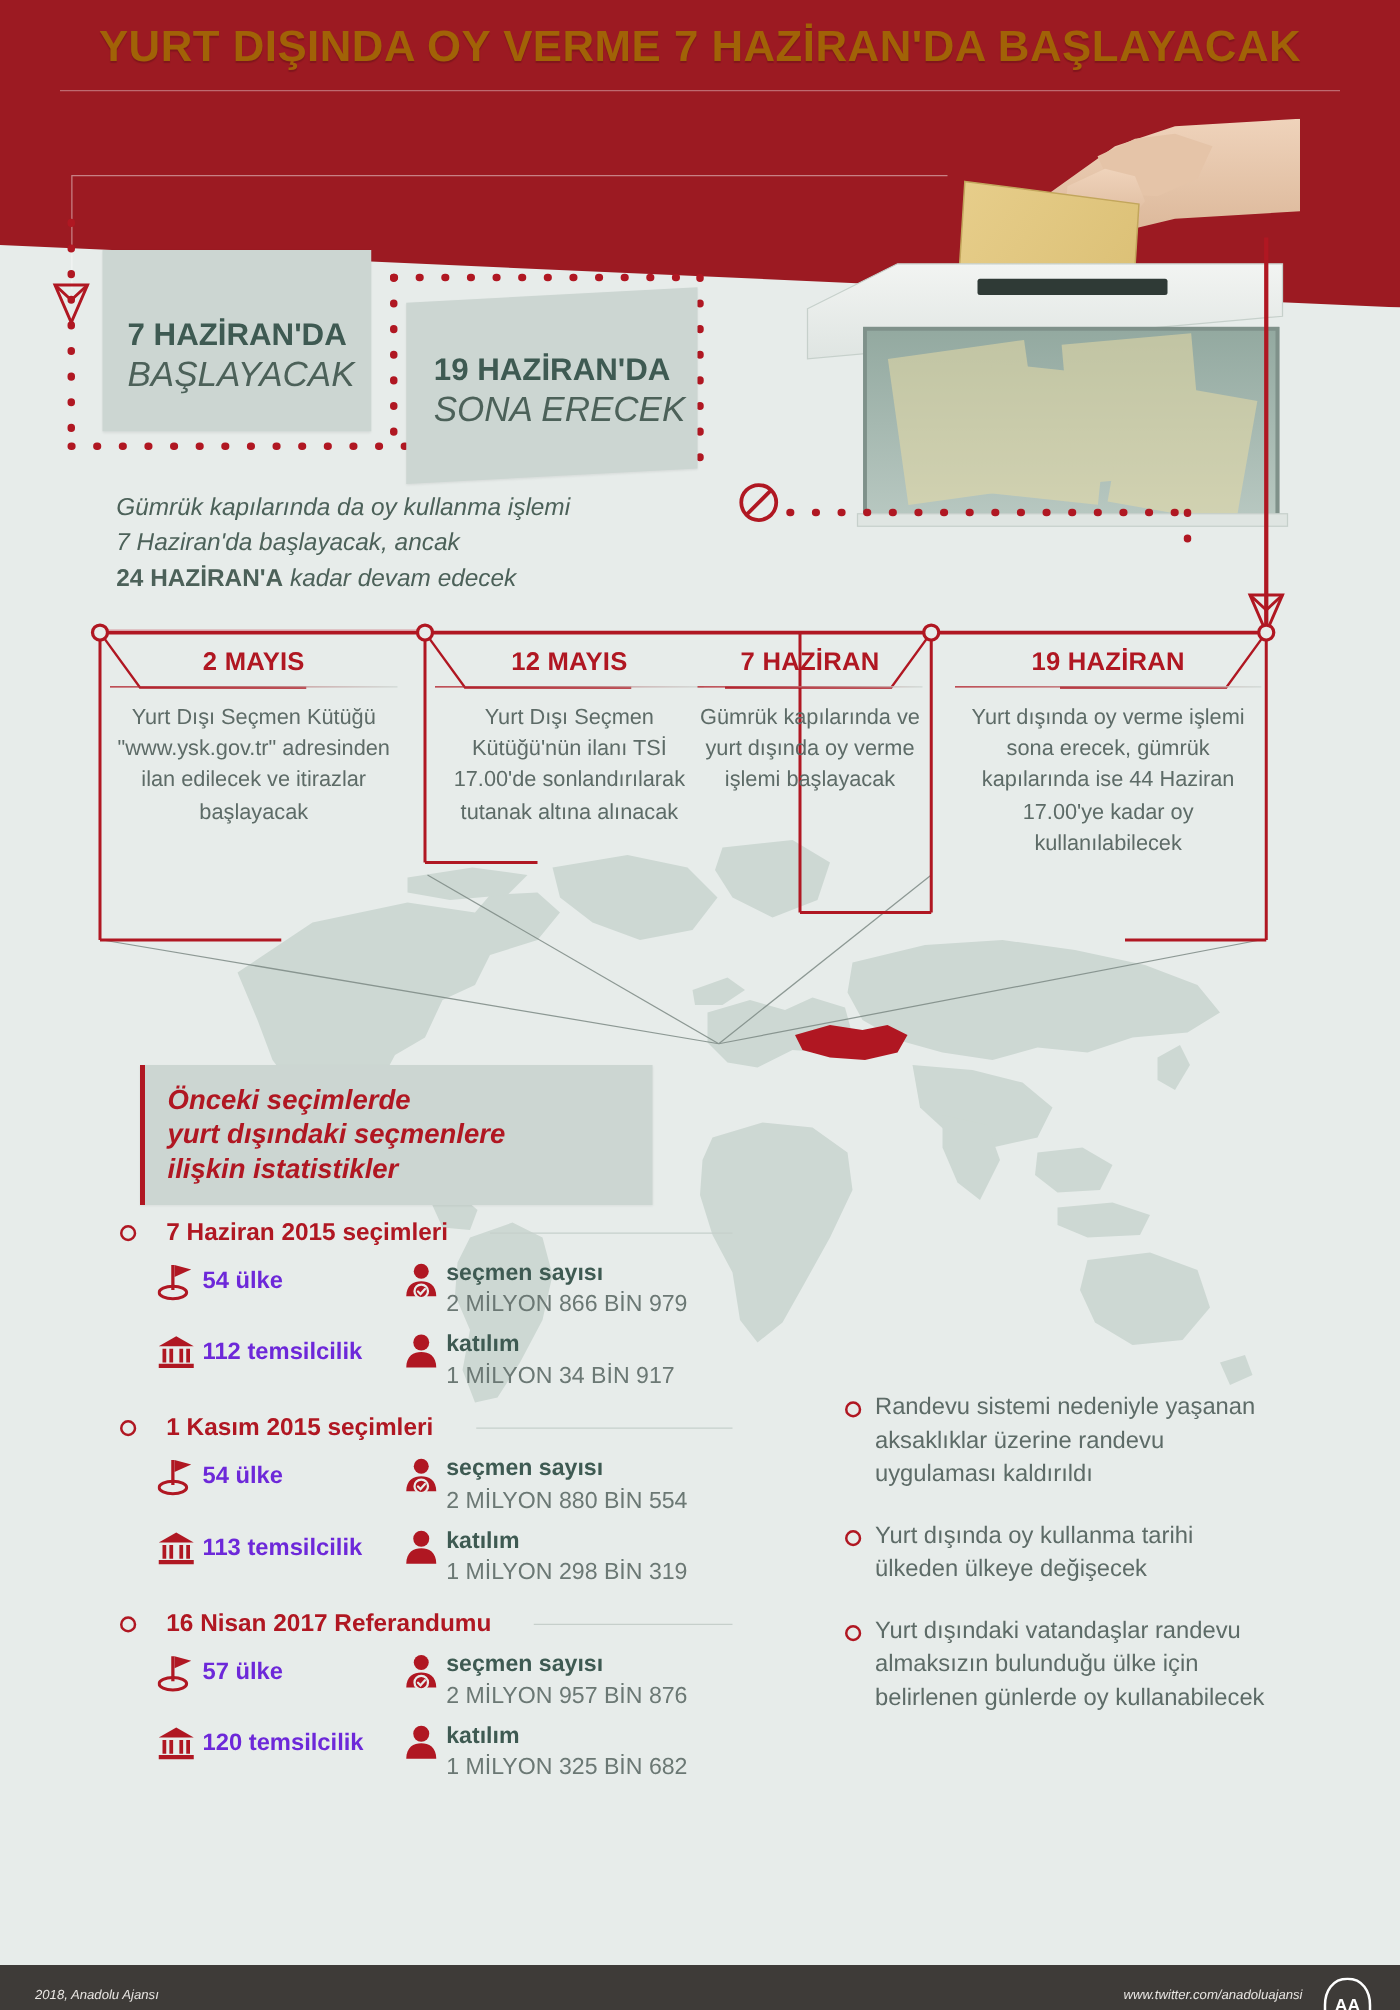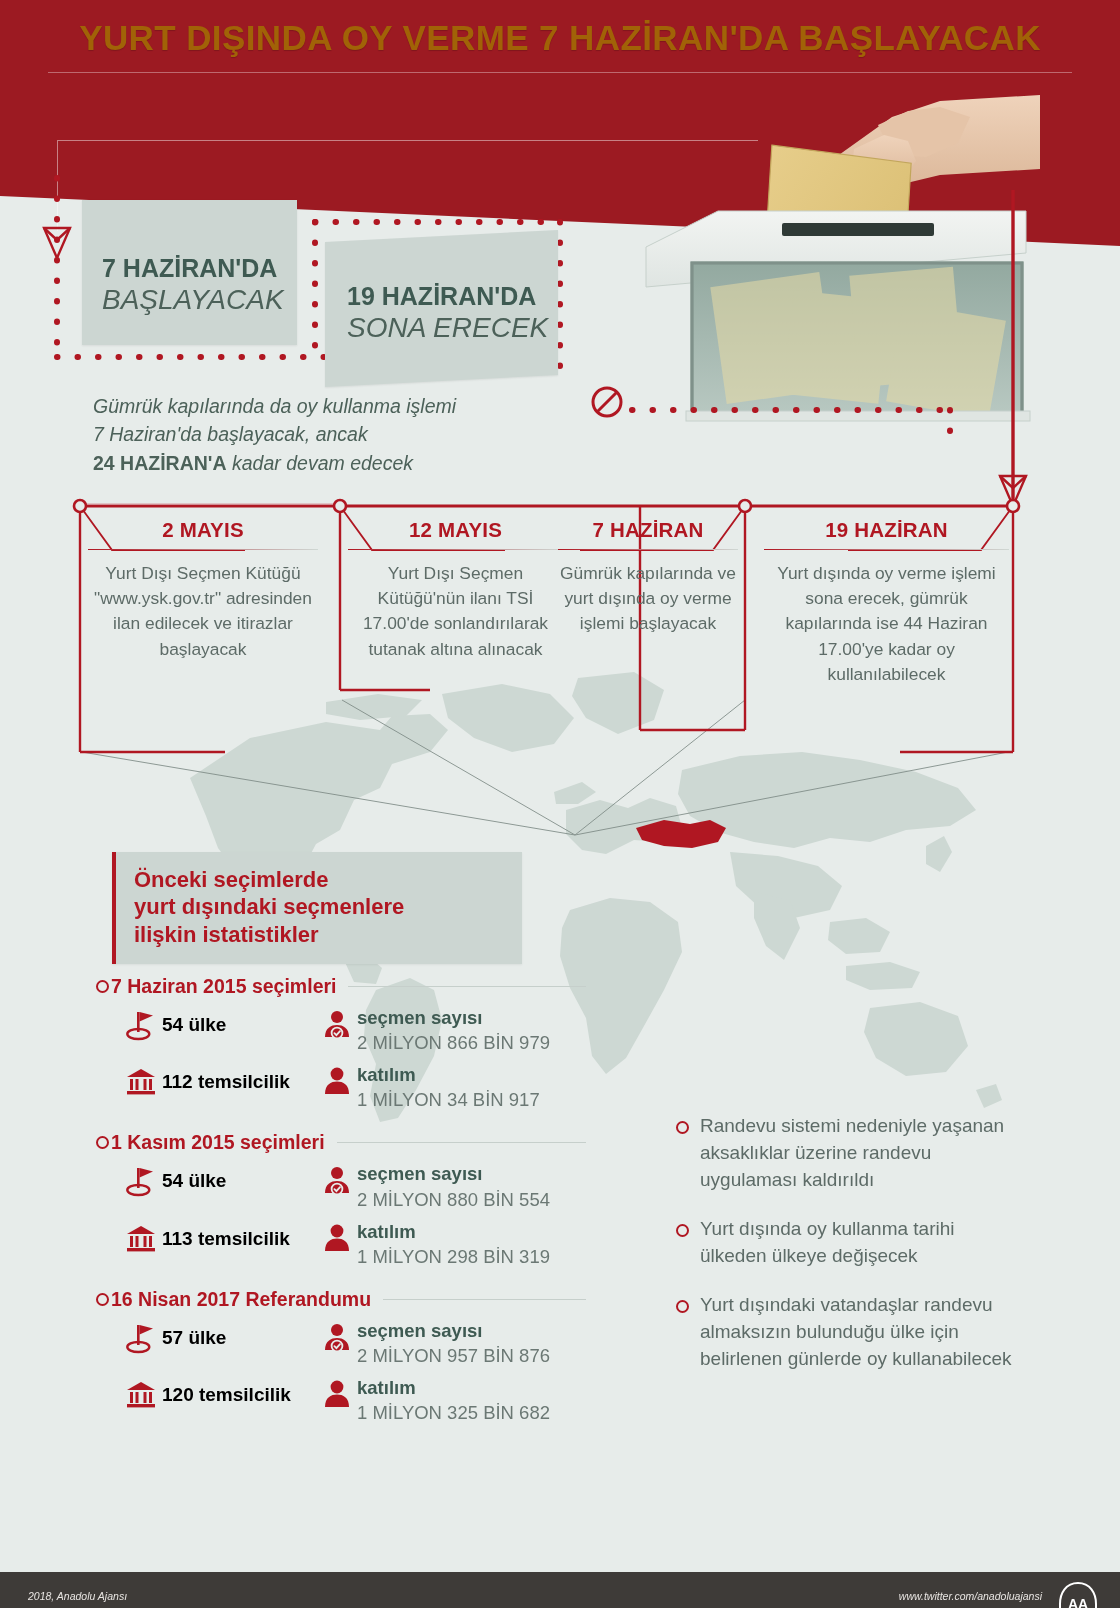--- a/index.html
+++ b/index.html
@@ -86,28 +86,28 @@
   .titlebox{
     position:absolute;background:#ccd6d2;z-index:6;
     border-left:4px solid #b01722;
     box-shadow:0 1px 2px rgba(0,0,0,.06);
   }
   .titlebox .tt{color:#b01722;font-weight:bold;line-height:1.24;}
 
   
   .stats{position:absolute;left:96px;top:975px;width:490px;z-index:6;}
   .stat-group{margin-bottom:19px;}
-  .sg-head{display:flex;align-items:center;gap:2px;}
+  .sg-head{display:flex;align-items:center;gap:24px;}
   .sg-bullet{width:9px;height:9px;border:2px solid #b01722;border-radius:50%;flex:none;}
   .sg-title{color:#b01722;font-weight:bold;font-size:19.5px;white-space:nowrap;}
   .sg-line{flex:1;height:1px;background:#c6cfcb;margin-left:10px;}
   .sg-rows{margin-top:9px;padding-left:24px;}
   .srow{display:flex;align-items:flex-start;margin-bottom:9px;}
   .s-ic{width:42px;flex:none;display:flex;align-items:center;justify-content:center;padding-top:2px;}
-  .s-left-lbl{width:155px;color:#000000;font-weight:bold;font-size:19px;padding-top:7px;}
+  .s-left-lbl{width:155px;color:#6d28d9;font-weight:bold;font-size:19px;padding-top:7px;}
   .s-ic2{width:40px;flex:none;display:flex;align-items:center;justify-content:center;padding-top:3px;}
   .s-right{}
   .s-r-lbl{color:#3e5a52;font-weight:bold;font-size:18.5px;line-height:1.2;}
   .s-r-val{color:#6b7874;font-size:18.5px;line-height:1.3;margin-top:2px;}
 
   
   .rbullets{position:absolute;left:676px;top:1113px;width:340px;z-index:6;}
   .rb{display:flex;margin-bottom:22px;}
   .rb-dot{width:9px;height:9px;border:2px solid #b01722;border-radius:50%;flex:none;margin-top:8px;margin-right:11px;}
   .rb-txt{color:#5d6b67;font-size:19px;line-height:1.42;}
@@ -307,21 +307,21 @@
     <div class="hr"></div>
     <div class="t">Gümrük kapılarında ve yurt dışında oy verme işlemi başlayacak</div>
   </div>
   <div class="tlcol" style="left:764px;top:518px;width:245px;">
     <div class="d">19 HAZİRAN</div>
     <div class="hr"></div>
     <div class="t">Yurt dışında oy verme işlemi sona erecek, gümrük kapılarında ise 44 Haziran 17.00'ye kadar oy kullanılabilecek</div>
   </div>
 
   <div class="titlebox" style="left:112px;top:852px;width:372px;padding:14px 16px 16px 18px;">
-    <div class="tt" style="font-size:22px;white-space:pre-line;">Önceki seçimlerde
+    <div class="tt" style="font-size:22px;white-space:pre-line;font-style:italic;">Önceki seçimlerde
 yurt dışındaki seçmenlere
 ilişkin  istatistikler</div>
   </div>
 
   <div class="stats">
 
     <div class="stat-group">
       <div class="sg-head">
         <span class="sg-bullet"></span>
         <span class="sg-title">7 Haziran 2015 seçimleri</span>

